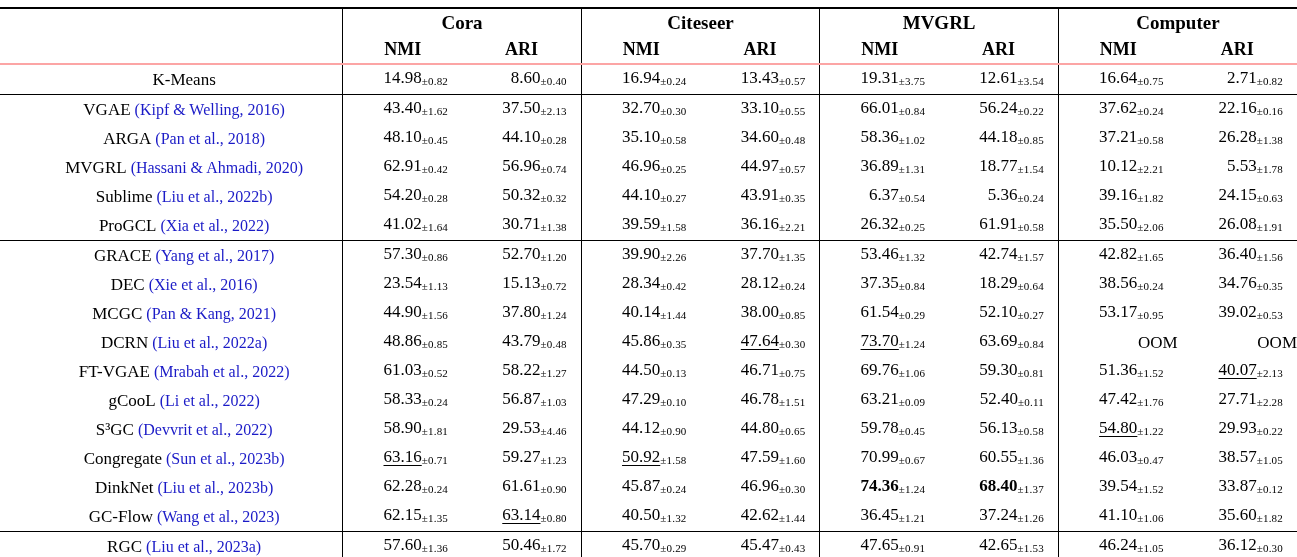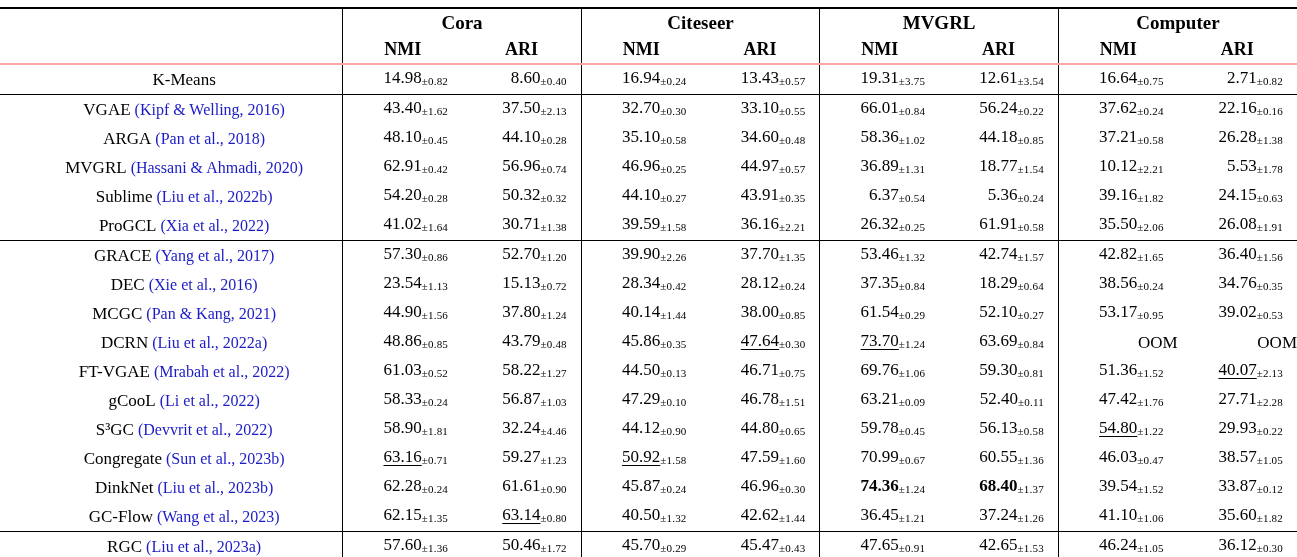--- a/index.html
+++ b/index.html
@@ -191,21 +191,21 @@
           <td class="value-cell sep"><span class="mean">47.29</span><span class="pm">±0.10</span></td>
           <td class="value-cell"><span class="mean">46.78</span><span class="pm">±1.51</span></td>
           <td class="value-cell sep"><span class="mean">63.21</span><span class="pm">±0.09</span></td>
           <td class="value-cell"><span class="mean">52.40</span><span class="pm">±0.11</span></td>
           <td class="value-cell sep"><span class="mean">47.42</span><span class="pm">±1.76</span></td>
           <td class="value-cell"><span class="mean">27.71</span><span class="pm">±2.28</span></td>
         </tr>
         <tr>
           <td class="method-cell"><span class="method-name">S³GC</span><span class="citation"> (Devvrit et al., 2022)</span></td>
           <td class="value-cell sep"><span class="mean">58.90</span><span class="pm">±1.81</span></td>
-          <td class="value-cell"><span class="mean">32.24</span><span class="pm">±4.46</span></td>
+          <td class="value-cell"><span class="mean">29.53</span><span class="pm">±4.46</span></td>
           <td class="value-cell sep"><span class="mean">44.12</span><span class="pm">±0.90</span></td>
           <td class="value-cell"><span class="mean">44.80</span><span class="pm">±0.65</span></td>
           <td class="value-cell sep"><span class="mean">59.78</span><span class="pm">±0.45</span></td>
           <td class="value-cell"><span class="mean">56.13</span><span class="pm">±0.58</span></td>
           <td class="value-cell sep"><span class="mean underline">54.80</span><span class="pm">±1.22</span></td>
           <td class="value-cell"><span class="mean">29.93</span><span class="pm">±0.22</span></td>
         </tr>
         <tr>
           <td class="method-cell"><span class="method-name">Congregate</span><span class="citation"> (Sun et al., 2023b)</span></td>
           <td class="value-cell sep"><span class="mean underline">63.16</span><span class="pm">±0.71</span></td>

